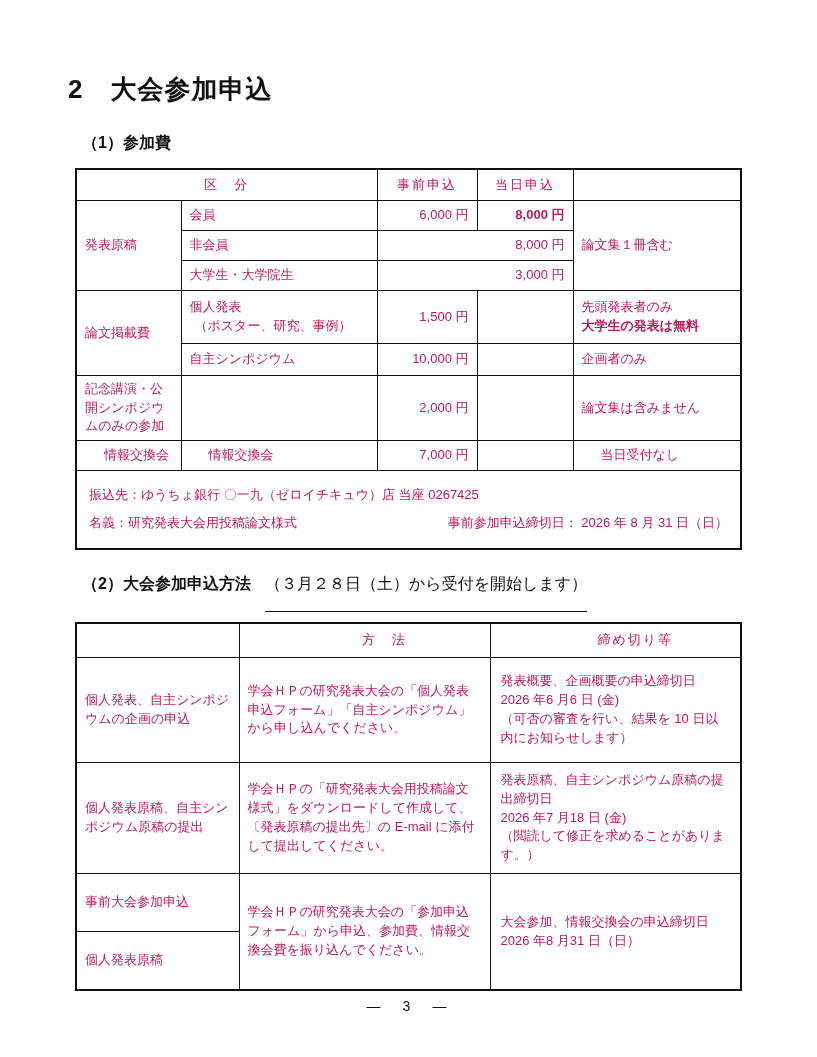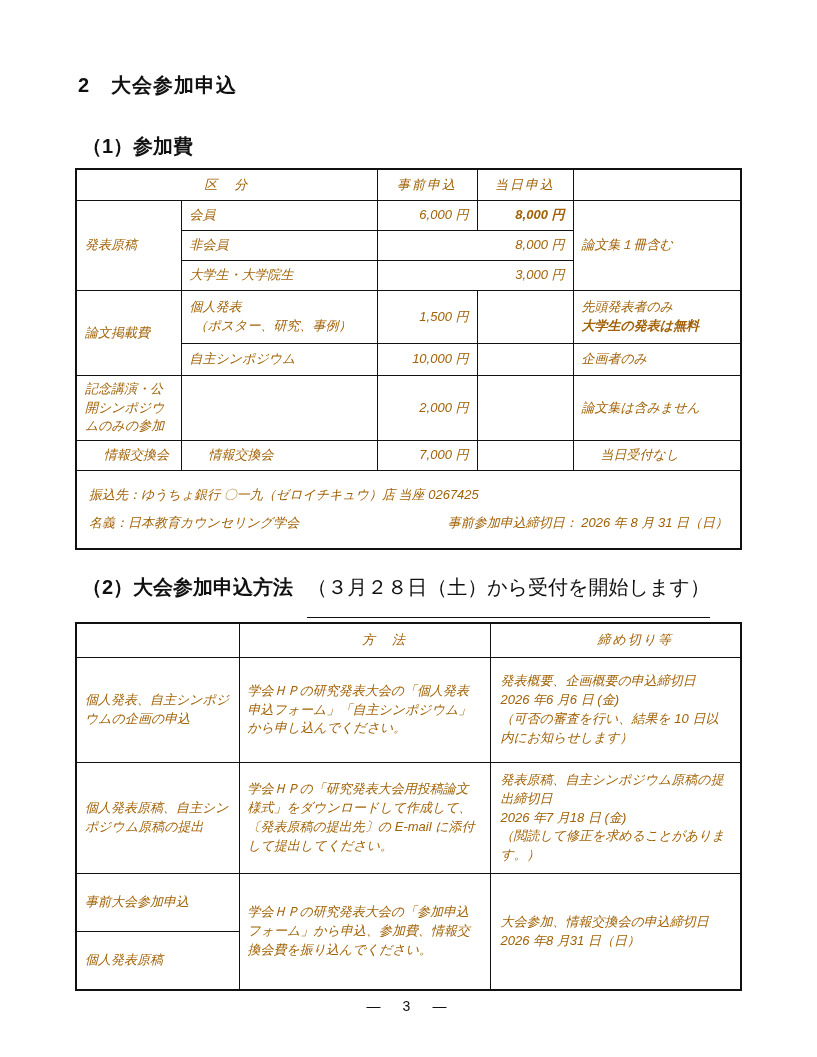--- a/index.html
+++ b/index.html
@@ -5,42 +5,41 @@
   html,body{margin:0;padding:0;background:#e8e8e8;}
   .page{
     position:relative;
     width:817px;height:1057px;
     background:#ffffff;
     font-family:"Liberation Sans","DejaVu Sans",sans-serif;
     color:#111;
     overflow:hidden;
   }
   .doc-title{
-    position:absolute;left:78px;top:72px;
-    font-size:20px;font-weight:bold;letter-spacing:1px;
+    position:absolute;left:68px;top:72px;
+    font-size:26px;font-weight:bold;letter-spacing:1px;
   }
   .sec-heading{
     position:absolute;left:82px;
-    font-size:20px;font-weight:bold;text-align:right;
+    font-size:16px;font-weight:bold;text-align:right;
   }
   .s1-heading{top:133px;}
   .s2-heading{top:574px;}
   .s2-note{
     font-weight:normal;
     margin-left:14px;
     border-bottom:1.5px solid #111;
     padding-bottom:19px;
   }
   table{
     position:absolute;left:75px;
     border-collapse:collapse;
     table-layout:fixed;
     font-size:13px;
-    color:#a16207;
-    font-style:italic;
+    color:#be185d;
   }
   td{
     border:1px solid #111;
     padding:3px 8px;
     line-height:1.45;
     vertical-align:middle;
     overflow:hidden;
   }
   .fee-table{top:168px;width:665px;border:2px solid #111;}
   .fee-table col.c1{width:105px;}
@@ -146,21 +145,21 @@
       <td>情報交換会</td>
       <td>情報交換会</td>
       <td class="center">7,000 円</td>
       <td></td>
       <td>当日受付なし</td>
     </tr>
     <tr>
       <td colspan="5" class="fee-footer-cell">
         <div>振込先：ゆうちょ銀行 〇一九（ゼロイチキュウ）店 当座 0267425</div>
         <div class="fee-footer-line2">
-          <span>名義：日本教育カウンセリング学会</span>
+          <span>名義：研究発表大会用投稿論文様式</span>
           <span>事前参加申込締切日： 2026 年 8 月 31 日（日）</span>
         </div>
       </td>
     </tr>
   </tbody>
     </table>
 
   <div class="sec-heading s2-heading">
     <span>（2）大会参加申込方法</span><span class="s2-note">（３月２８日（土）から受付を開始します）</span>
   </div>

